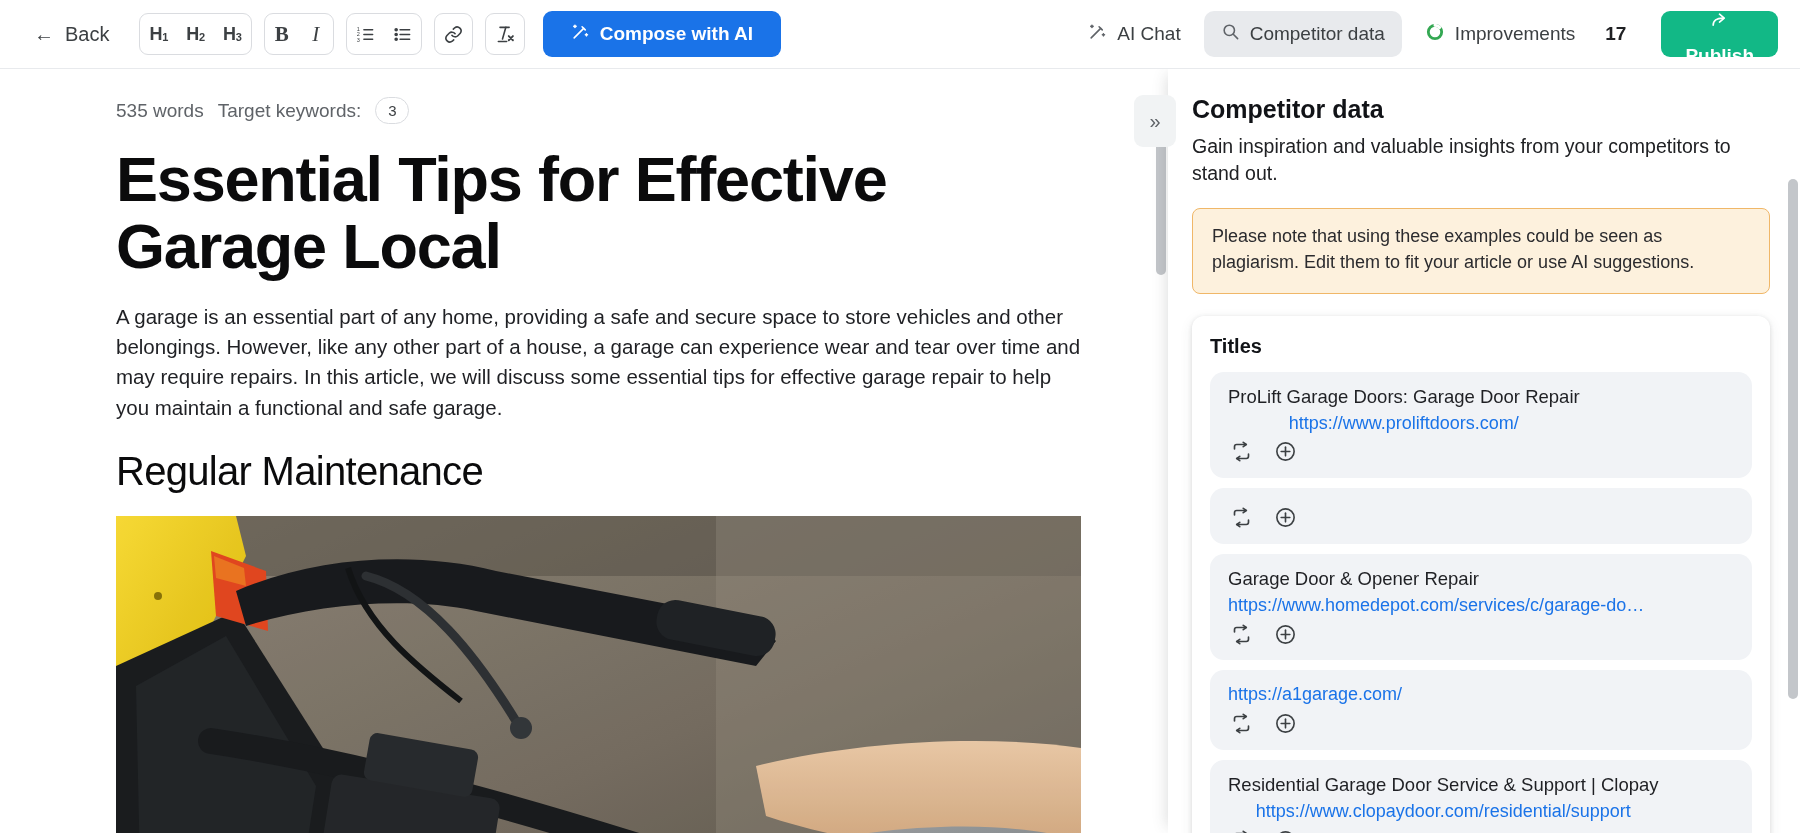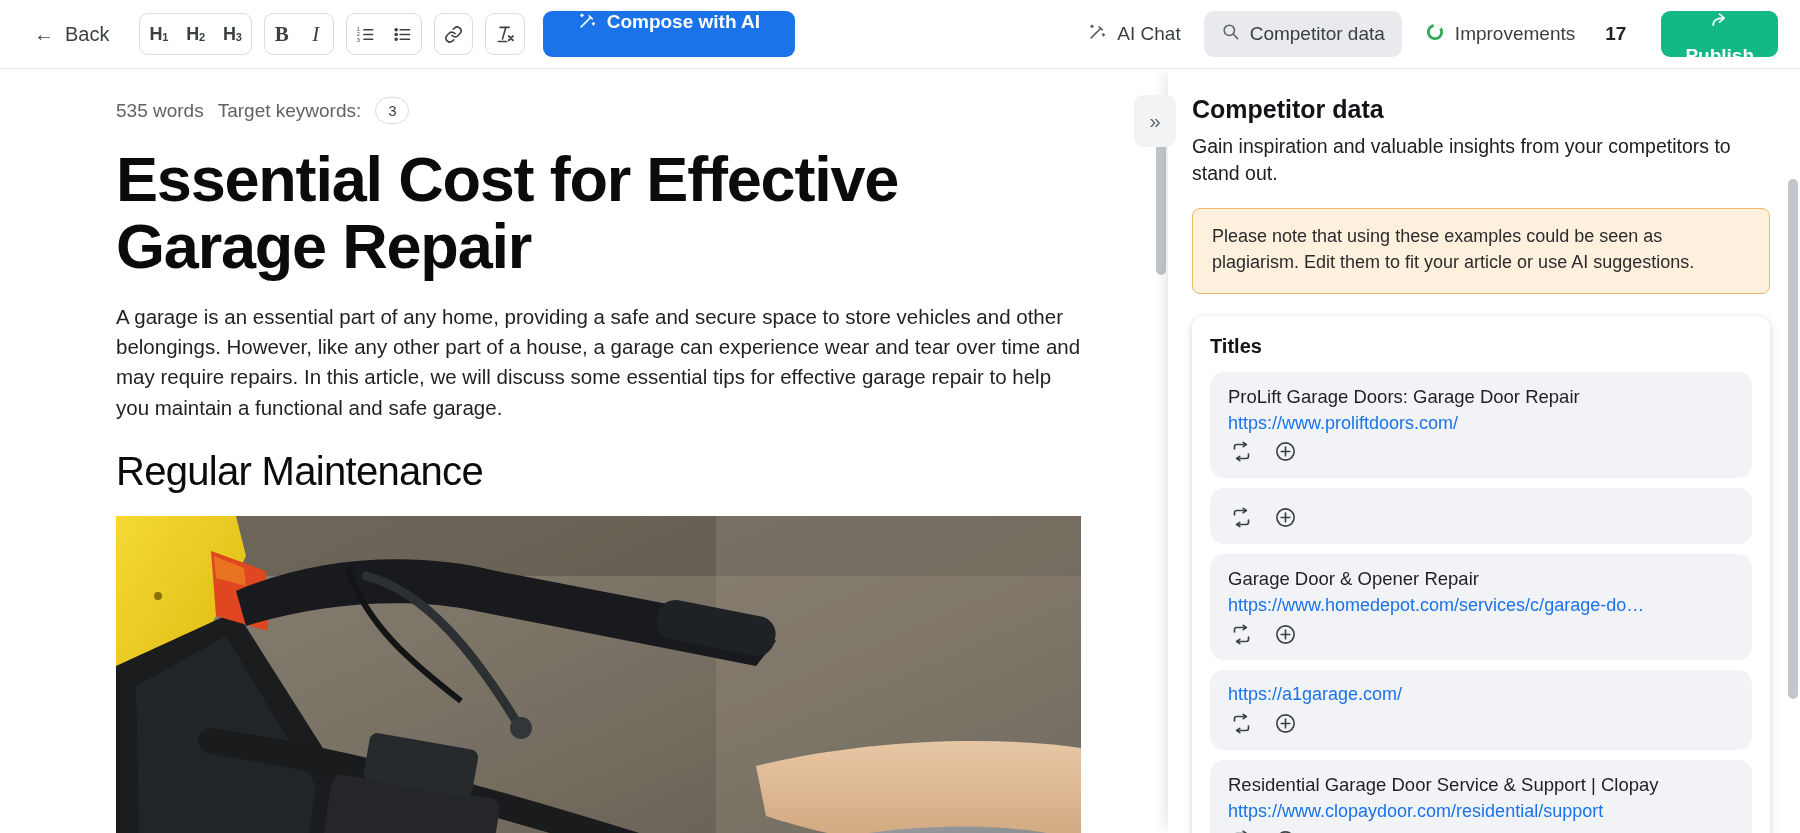--- a/index.html
+++ b/index.html
@@ -49,26 +49,26 @@
     color: #3c4043;
     font-size: 18px;
   }
   .tbtn.hfmt { font-size: 18px; font-weight: 600; letter-spacing: -0.2px; }
   .tbtn.hfmt sub { font-size: 11px; font-weight: 700; vertical-align: baseline; position: relative; top: 3px; }
   .tbtn.bold { font-weight: 700; font-family: "Liberation Serif", serif; font-size: 21px; }
   .tbtn.italic { font-style: italic; font-family: "Liberation Serif", serif; font-size: 21px; }
   .tbtn svg { display: block; }
 
   .compose-btn {
-    display: flex; gap: 10px;
+    display: flex; align-items: center; gap: 10px;
     background: #1a73e8;
     color: #fff;
     border: none;
     height: 46px;
-    padding: 0 35px;
+    padding: 0 28px;
     border-radius: 9px;
     font-size: 19px;
     font-weight: 700;
     font-family: "Liberation Sans", sans-serif;
     cursor: pointer;
     margin-left: 6px;
   }
 
   .toolbar-spacer { flex: 1; }
 
@@ -220,21 +220,21 @@
     cursor: pointer;
     flex-direction: column;
   }
   .item-text { flex: 1; min-width: 0; padding-right: 12px; }
   .item-title {
     font-size: 18.5px; line-height: 1.3; color: #1f2024;
     margin-bottom: 3px;
   }
   .item-url {
     font-size: 18px; line-height: 1.3; color: #1a73e8;
-    white-space: nowrap; overflow: hidden; text-overflow: ellipsis;
+    white-space: nowrap; overflow: hidden; text-overflow: ellipsis; text-align: center;
   }
   .item-actions { display: flex; align-items: center; gap: 18px; padding-top: 4px; }
   .icon-btn {
     width: 26px; height: 26px;
     display: flex; align-items: center; justify-content: center;
     color: #3c4043; cursor: pointer;
   }
 
   
   .sb-track {
@@ -389,21 +389,21 @@
 
   <div class="editor-col">
     <div class="editor-inner">
 
       <div class="meta-row">
         <span>535 words</span>
         <span>Target keywords:</span>
         <span class="kw-badge">3</span>
       </div>
 
-      <h1 class="doc-title">Essential Cost for Effective Garage Repair</h1>
+      <h1 class="doc-title">Essential Tips for Effective Garage Local</h1>
 
       <p class="doc-para">A garage is an essential part of any home, providing a safe and secure space to store vehicles and other belongings. However, like any other part of a house, a garage can experience wear and tear over time and may require repairs. In this article, we will discuss some essential tips for effective garage repair to help you maintain a functional and safe garage.</p>
 
       <h2 class="doc-h2">Regular Maintenance</h2>
 
       <div class="doc-image">
         <svg viewBox="0 0 965 420" preserveAspectRatio="xMidYMid slice">
           <defs>
             <linearGradient id="wallg" x1="0" y1="0" x2="1" y2="1">
               <stop offset="0%" stop-color="#8d8477"></stop>

